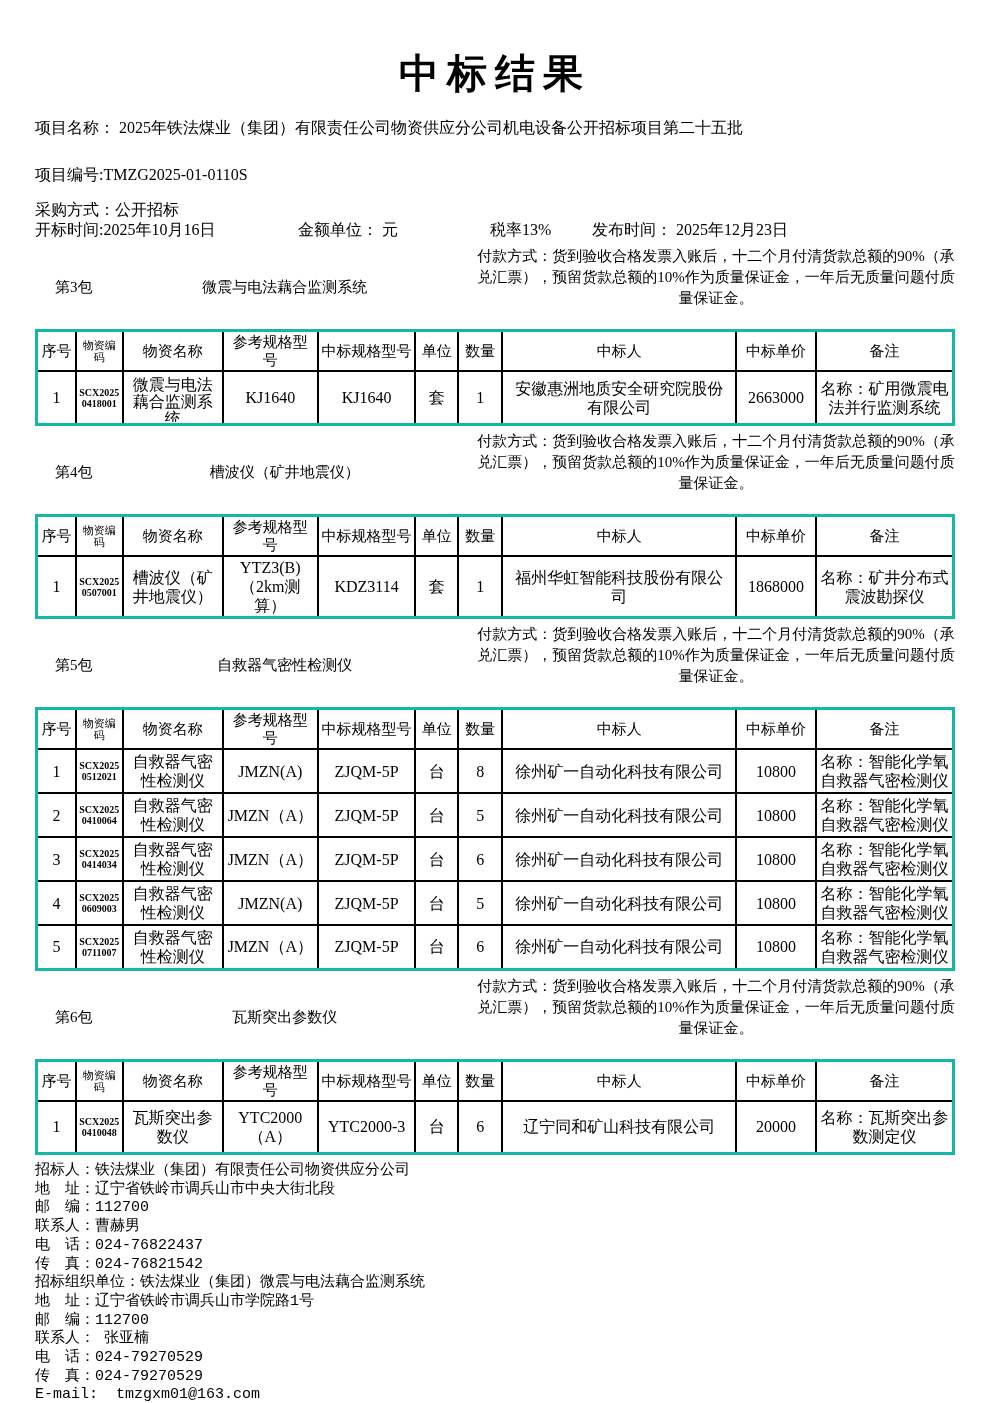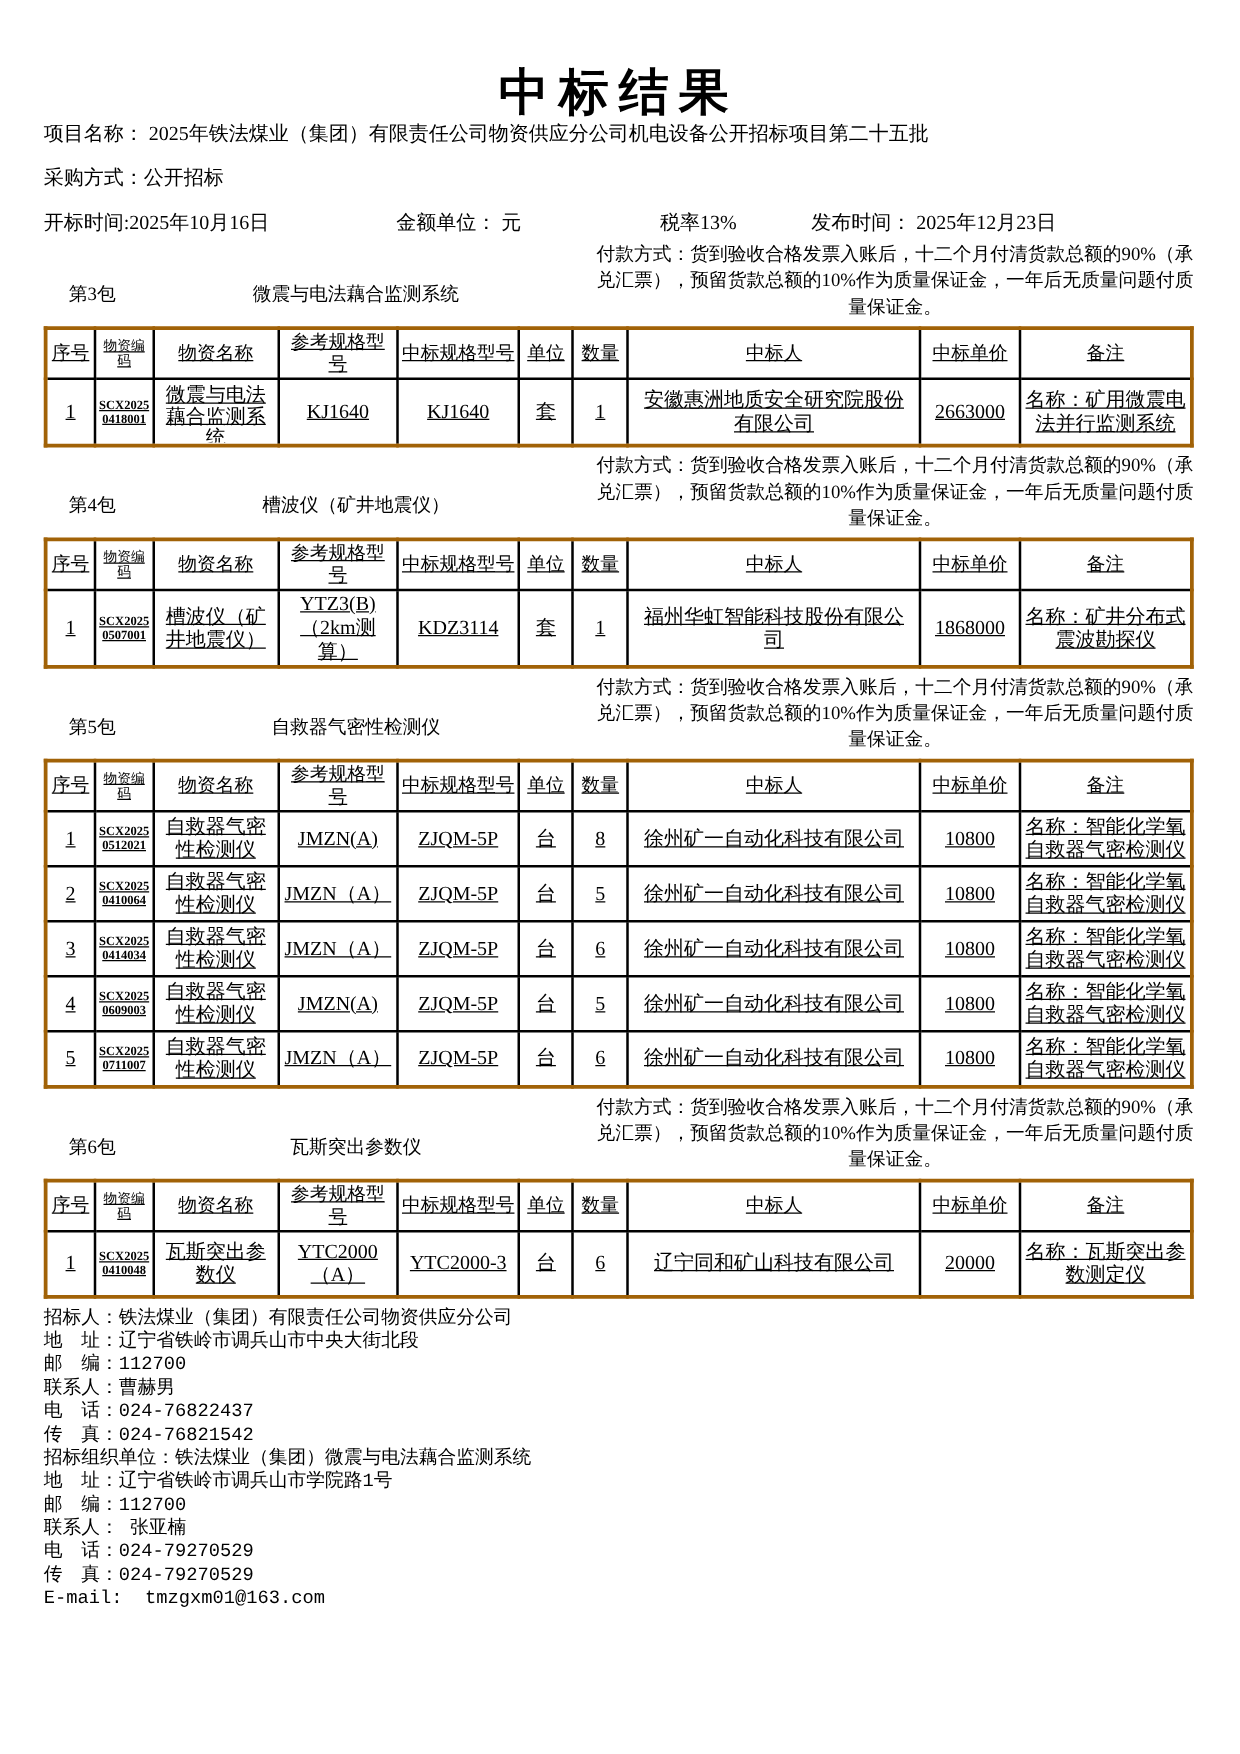--- a/index.html
+++ b/index.html
@@ -14,46 +14,45 @@
   .doc-title {
     margin: 50px 0 0 0;
     text-align: center;
     font-size: 40px;
     font-weight: bold;
     letter-spacing: 8px;
     line-height: 1.2;
   }
 
   .meta-line { font-size: 16px; white-space: pre-wrap; line-height: 20px; }
-  .m1 { }
+  .m1 { margin-top: 20px; }
   .m2 { margin-top: 27px; }
   .m3 { margin-top: 15px; }
-  .meta-row { margin-top: 15px; display: flex; font-size: 16px; gap: 19px; }
+  .meta-row { display: flex; font-size: 16px; }
   .meta-row .mi1 { width: 263px; }
   .meta-row .mi2 { width: 192px; }
   .meta-row .mi3 { width: 102px; }
 
   .section-head { display: flex; align-items: center; margin-top: 5px; }
   .pkg-left { width: 442px; display: flex; align-items: center; font-size: 15px; margin-top: 20px; }
   .pkg-label { margin-left: 20px; white-space: nowrap; }
   .pkg-name { flex: 1; text-align: center; }
   .payment {
     flex: 1;
     font-size: 15px;
     line-height: 21px;
     text-align: center;
   }
 
   table.tbl {
     width: 100%;
     border-collapse: collapse;
     table-layout: fixed;
-    margin-top: 4px;
-    border: 3px solid #a16207;
-    text-decoration: underline;
+    margin-top: 20px;
+    border: 3px solid #14b8a6;
   }
   .tbl th, .tbl td {
     border: 2px solid #000;
     text-align: center;
     vertical-align: middle;
     overflow: hidden;
     padding: 1px 2px;
   }
   .tbl th {
     font-weight: normal;
@@ -76,20 +75,21 @@
   .footer-line { white-space: pre-wrap; line-height: 18.7px; }
 </style>
 </head>
 <body>
 
 <div class="page">
 
   <h1 class="doc-title">中标结果</h1>
 
   <div class="meta-line m1">项目名称： 2025年铁法煤业（集团）有限责任公司物资供应分公司机电设备公开招标项目第二十五批</div>
+  <div class="meta-line m2">项目编号:TMZG2025-01-0110S</div>
   <div class="meta-line m3">采购方式：公开招标</div>
   <div class="meta-row">
     <span class="mi1">开标时间:2025年10月16日</span>
     <span class="mi2">金额单位： 元</span>
     <span class="mi3">税率13%</span>
     <span class="mi4">发布时间： 2025年12月23日</span>
   </div>
 
   <div class="section-head">
     <div class="pkg-left">

